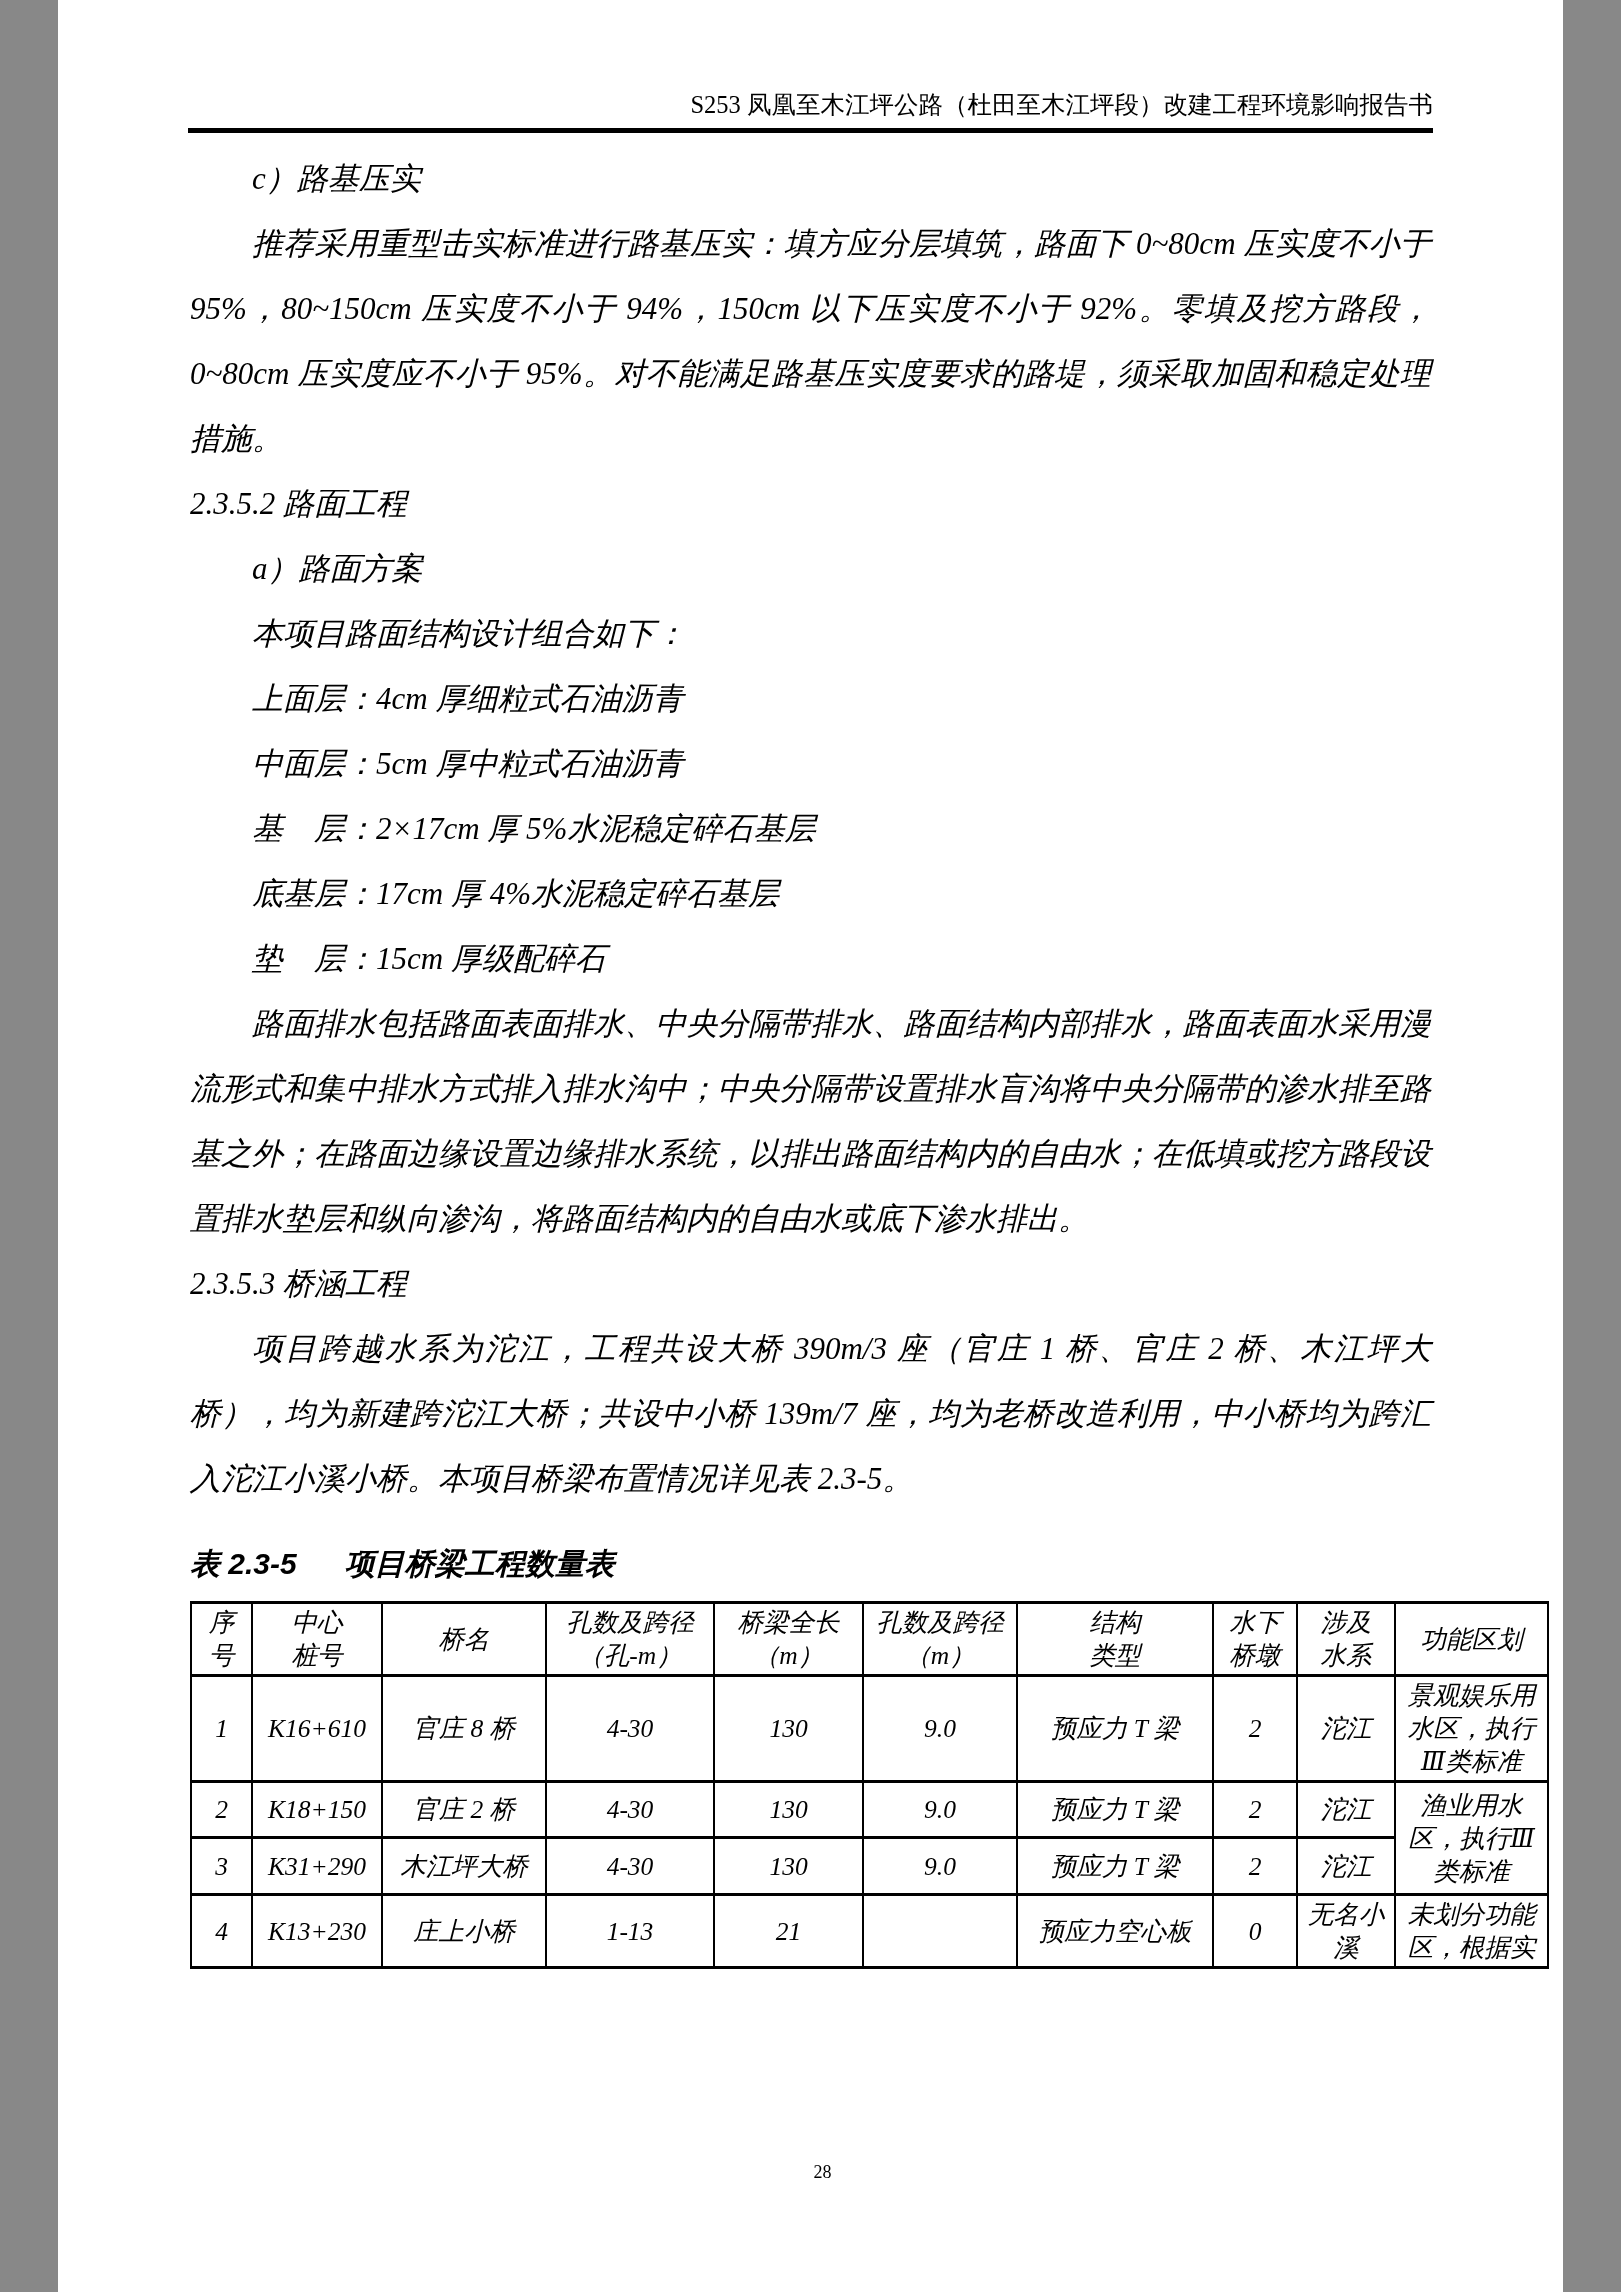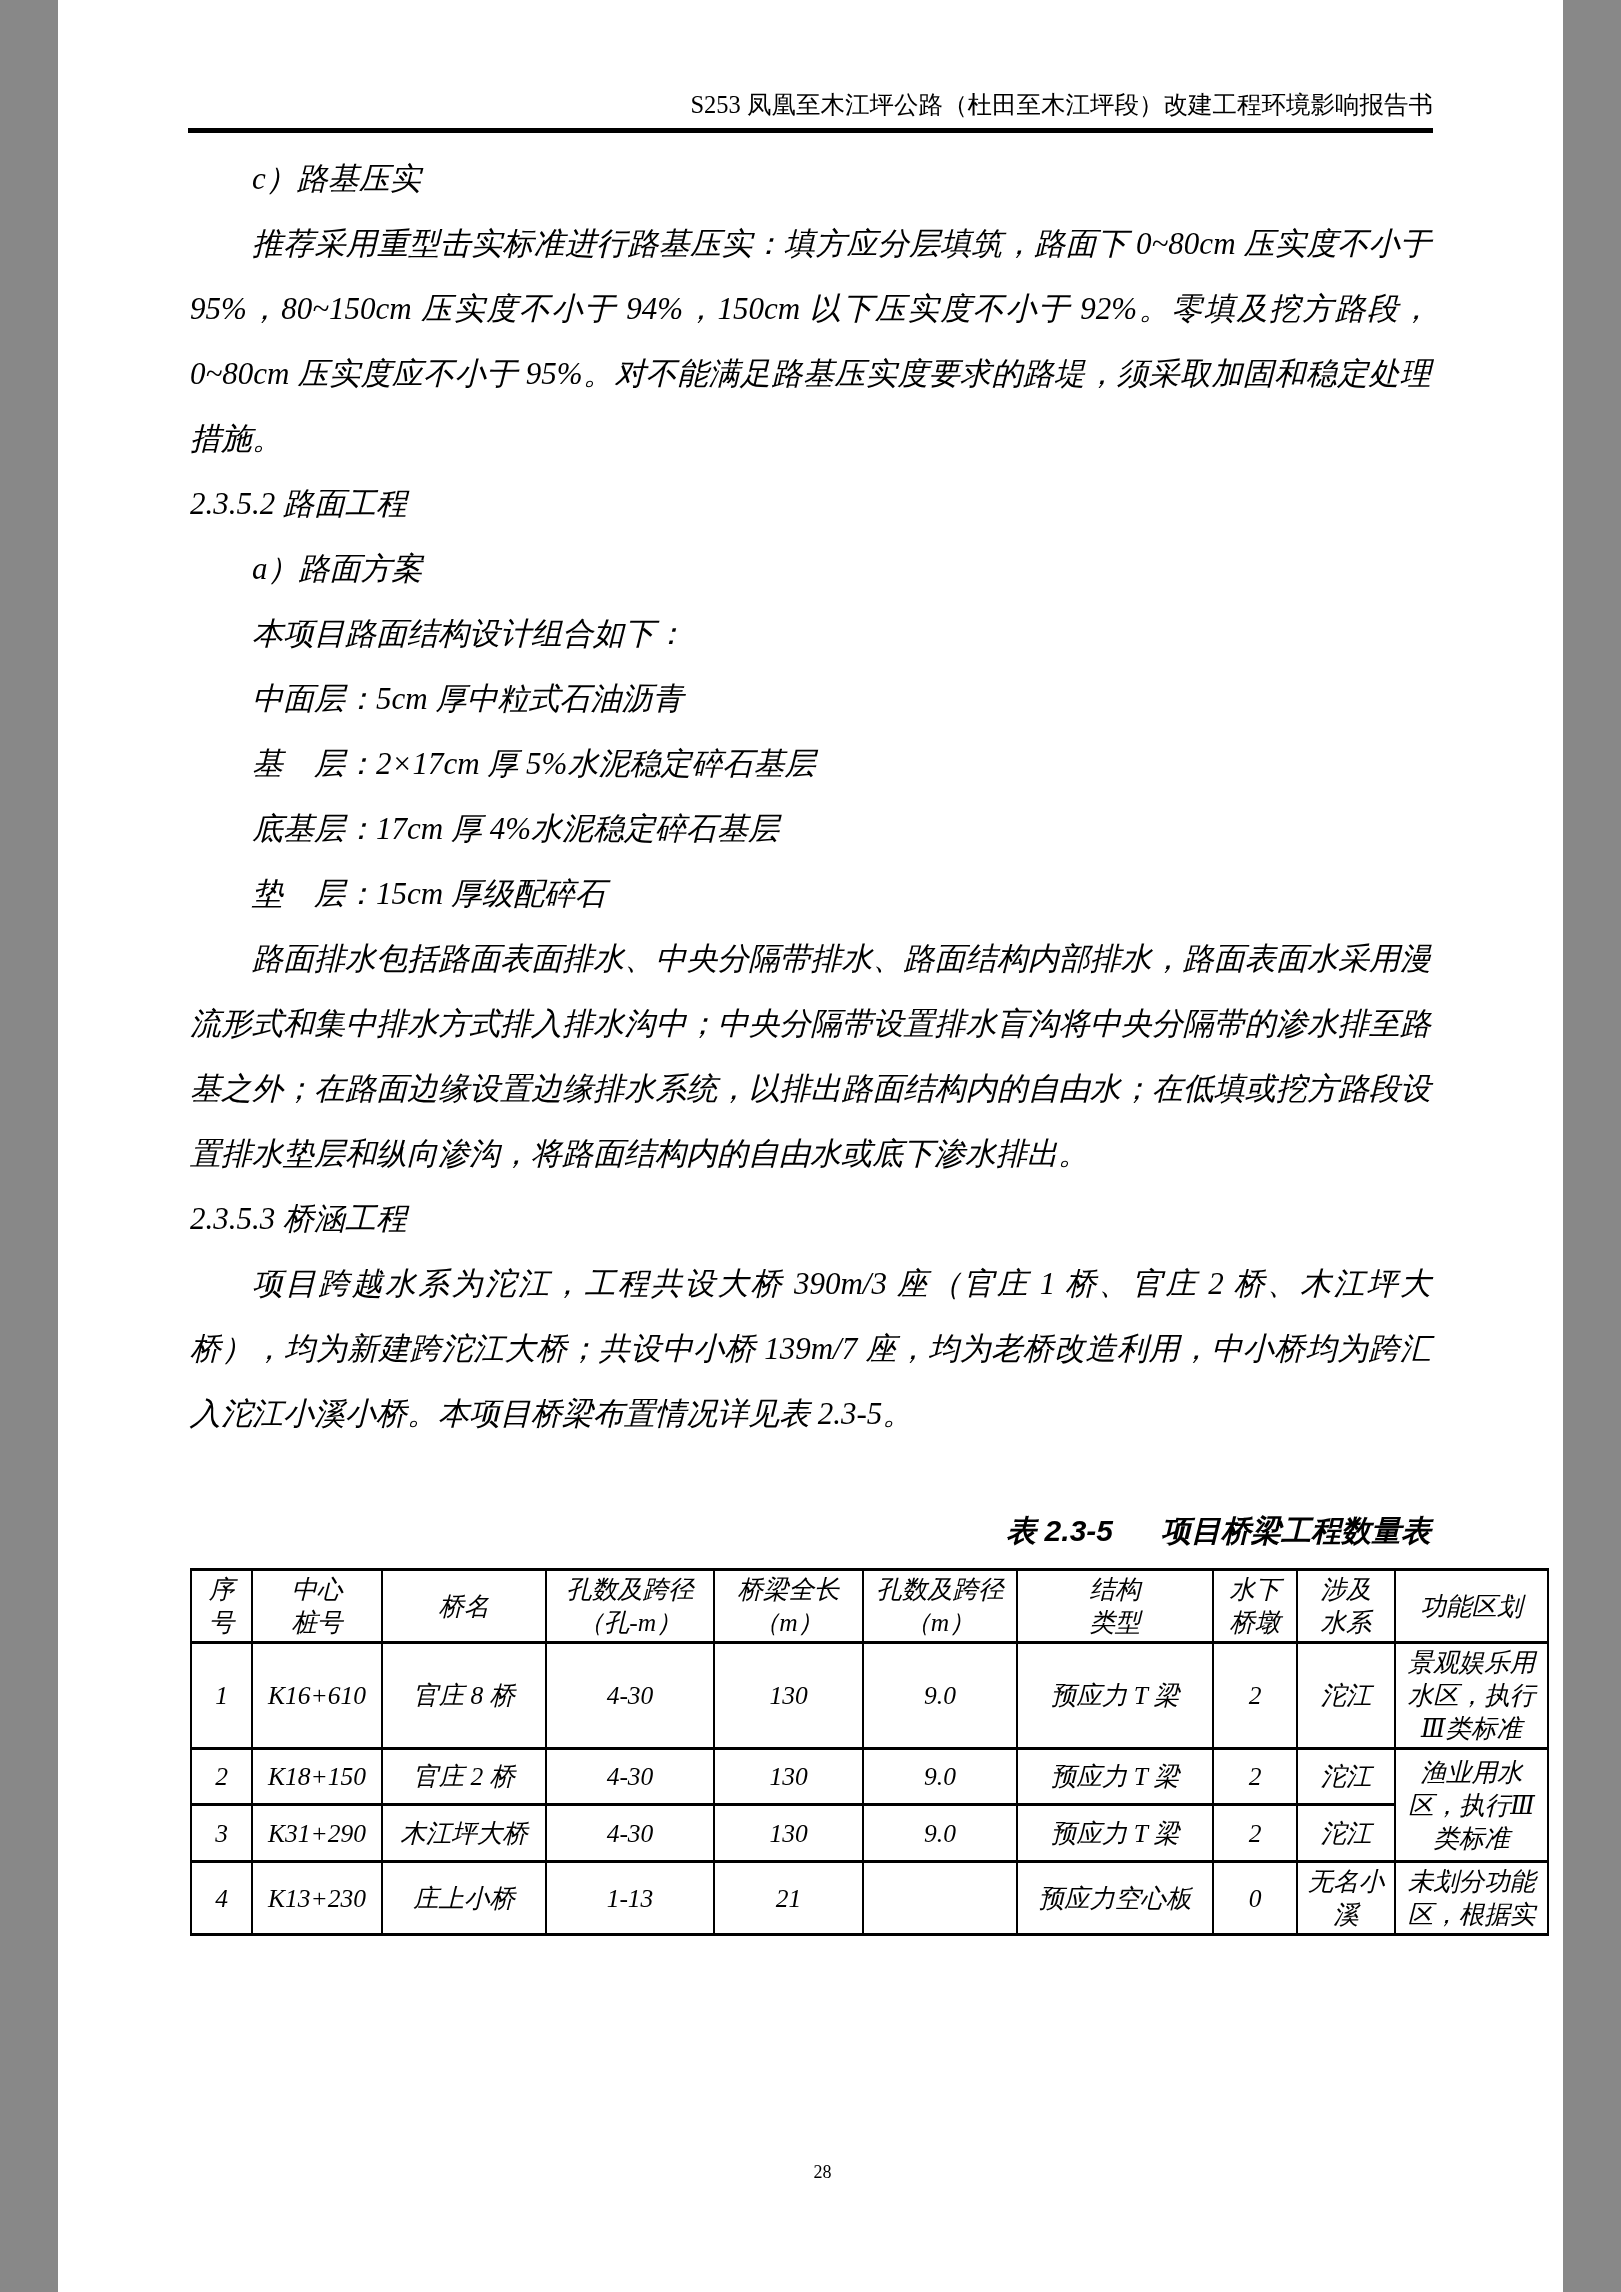--- a/index.html
+++ b/index.html
@@ -32,22 +32,22 @@
     margin: 13.7px 132px 0 132px;
     font-size: 31px;
     line-height: 65px;
     text-align: justify;
     font-style: italic;
   }
   .block.para { text-indent: 2em; }
   .block.item { padding-left: 2em; }
   .block.heading { text-indent: 0; }
   .table-caption {
-    margin-top: 63px;
-    text-align: right;
+    margin-top: 31px;
+    text-align: left;
     font-family: "Liberation Sans", "DejaVu Sans", sans-serif;
     font-weight: bold;
     font-size: 30px;
     line-height: 43px;
   }
   .table-caption .cap-label { margin-right: 1.6em; }
   table.bridge-table {
     margin-top: 15.7px;
     width: 1357px;
     border-collapse: collapse;
@@ -90,20 +90,21 @@
     <span>S253 凤凰至木江坪公路（杜田至木江坪段）改建工程环境影响报告书</span>
   </div>
   <div class="header-rule"></div>
 
   <div class="content">
     <div class="block item">c）路基压实</div>
     <div class="block para">推荐采用重型击实标准进行路基压实：填方应分层填筑，路面下 0~80cm 压实度不小于 95%，80~150cm 压实度不小于 94%，150cm 以下压实度不小于 92%。零填及挖方路段，0~80cm 压实度应不小于 95%。对不能满足路基压实度要求的路堤，须采取加固和稳定处理措施。</div>
     <div class="block heading">2.3.5.2  路面工程</div>
     <div class="block item">a）路面方案</div>
     <div class="block item">本项目路面结构设计组合如下：</div>
+    <div class="block item">上面层：4cm 厚细粒式石油沥青</div>
     <div class="block item">中面层：5cm 厚中粒式石油沥青</div>
     <div class="block item">基　层：2×17cm 厚 5%水泥稳定碎石基层</div>
     <div class="block item">底基层：17cm 厚 4%水泥稳定碎石基层</div>
     <div class="block item">垫　层：15cm 厚级配碎石</div>
     <div class="block para">路面排水包括路面表面排水、中央分隔带排水、路面结构内部排水，路面表面水采用漫流形式和集中排水方式排入排水沟中；中央分隔带设置排水盲沟将中央分隔带的渗水排至路基之外；在路面边缘设置边缘排水系统，以排出路面结构内的自由水；在低填或挖方路段设置排水垫层和纵向渗沟，将路面结构内的自由水或底下渗水排出。</div>
     <div class="block heading">2.3.5.3  桥涵工程</div>
     <div class="block para">项目跨越水系为沱江，工程共设大桥 390m/3 座（官庄 1 桥、官庄 2 桥、木江坪大桥），均为新建跨沱江大桥；共设中小桥 139m/7 座，均为老桥改造利用，中小桥均为跨汇入沱江小溪小桥。本项目桥梁布置情况详见表 2.3-5。</div>
 
     <div class="table-caption">
       <span class="cap-label">表 2.3-5</span><span>项目桥梁工程数量表</span>

